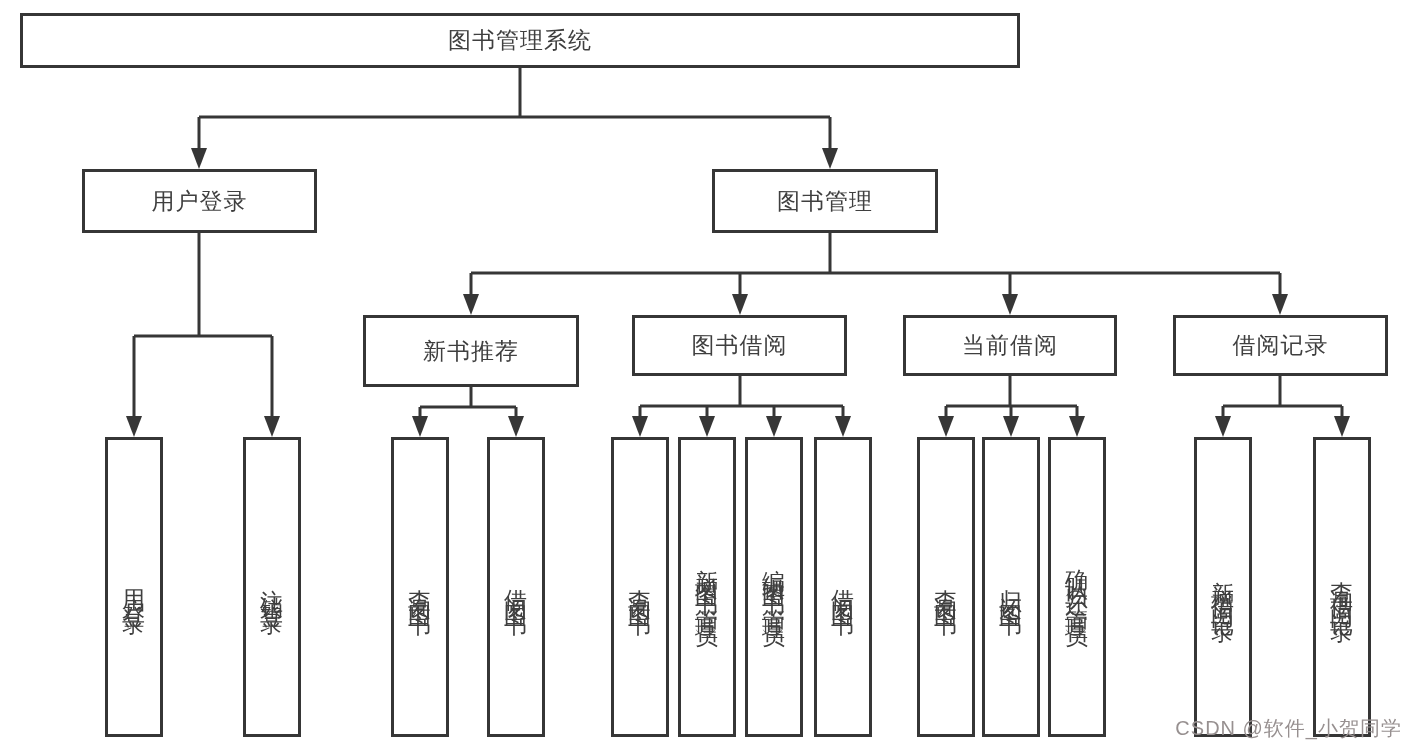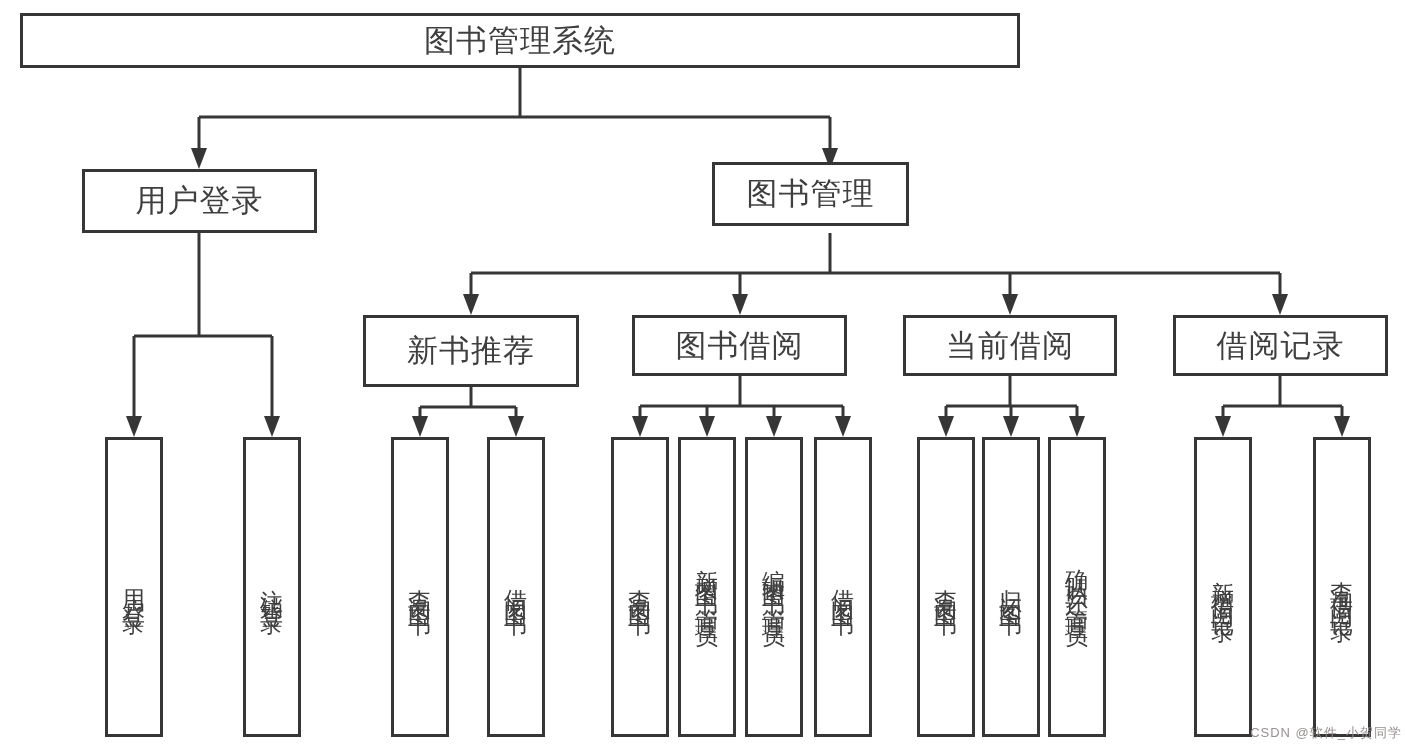--- a/index.html
+++ b/index.html
@@ -20,40 +20,40 @@
     position: absolute;
     box-sizing: border-box;
     border: 3px solid #363636;
     background: #ffffff;
     color: #3f3f3f;
   }
   .node.h {
     display: flex;
     align-items: center;
     justify-content: center;
-    font-size: 31px;
+    font-size: 23px;
     letter-spacing: 1px;
     text-align: center;
   }
   .node.v {
     writing-mode: vertical-rl;
     text-orientation: mixed;
     text-align: center;
     font-size: 23px;
     letter-spacing: 8px;
     line-height: 52px;
     width: 58px;
     top: 437px;
     height: 300px;
   }
   .watermark {
     position: absolute;
     right: 3px;
     bottom: 5px;
-    font-size: 13px;
+    font-size: 20px;
     color: #979090;
     letter-spacing: 1px;
     white-space: nowrap;
   }
 </style>
 </head>
 <body>
 
 <div class="canvas">
 
@@ -93,21 +93,21 @@
       <polygon points="1003,416 1019,416 1011,437"></polygon>
       <polygon points="1069,416 1085,416 1077,437"></polygon>
       <polygon points="1215,416 1231,416 1223,437"></polygon>
       <polygon points="1334,416 1350,416 1342,437"></polygon>
     </g>
   </svg>
 
   <div class="node h" style="left:20px; top:13px; width:1000px; height:55px">图书管理系统</div>
 
   <div class="node h" style="left:82px; top:169px; width:235px; height:64px">用户登录</div>
-  <div class="node h" style="left:712px; top:162px; width:197px; height:64px">图书管理</div>
+  <div class="node h" style="left:712px; top:169px; width:226px; height:64px">图书管理</div>
 
   <div class="node h" style="left:363px; top:315px; width:216px; height:72px">新书推荐</div>
   <div class="node h" style="left:903px; top:315px; width:214px; height:61px">当前借阅</div>
   <div class="node h" style="left:632px; top:315px; width:215px; height:61px">图书借阅</div>
   <div class="node h" style="left:1173px; top:315px; width:215px; height:61px">借阅记录</div>
 
   <div class="node v" style="left:105px">用户登录</div>
   <div class="node v" style="left:243px">注销登录</div>
 
   <div class="node v" style="left:391px">查询图书</div>

